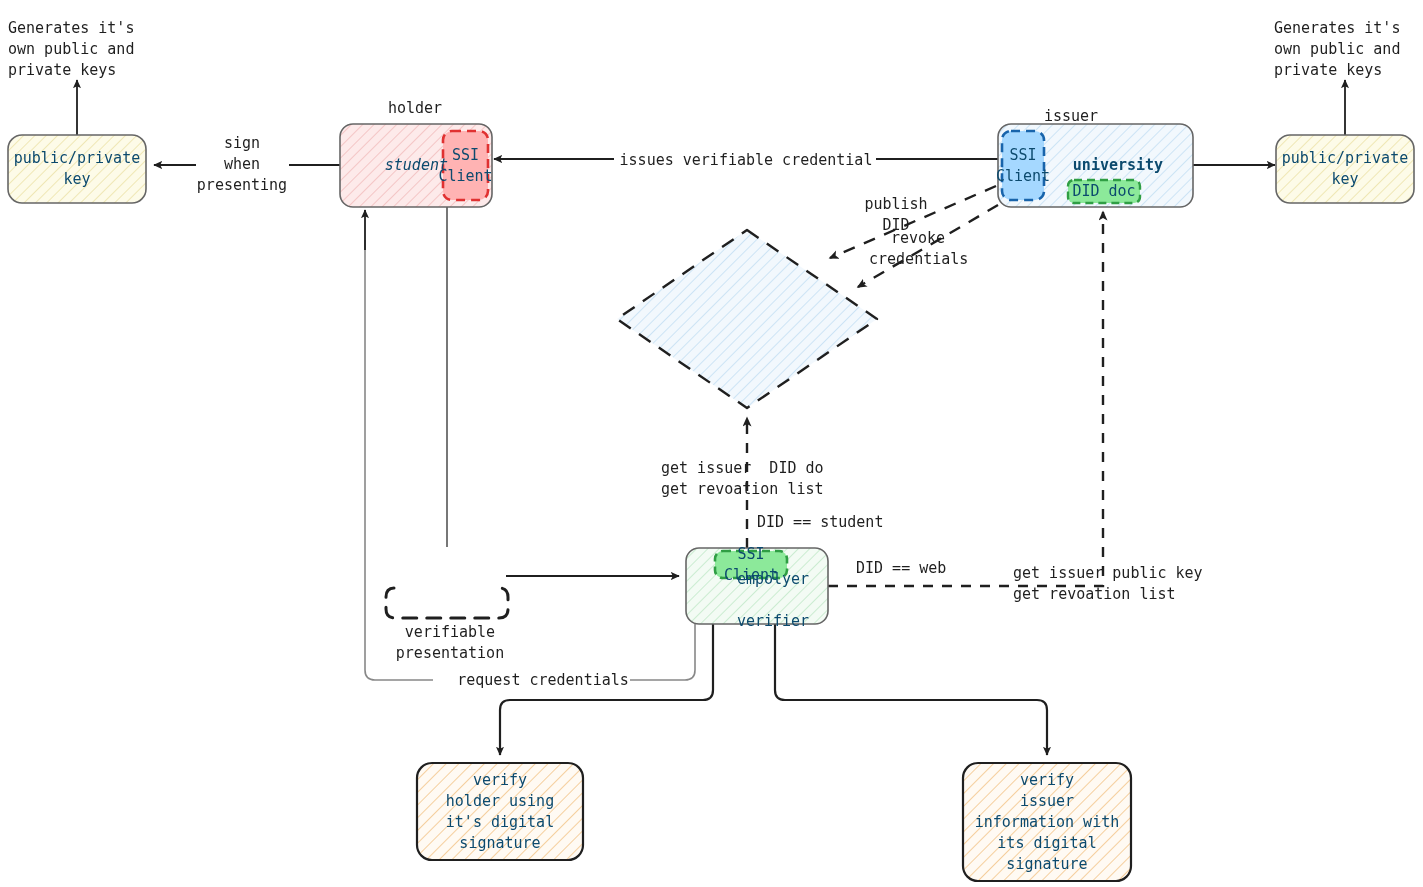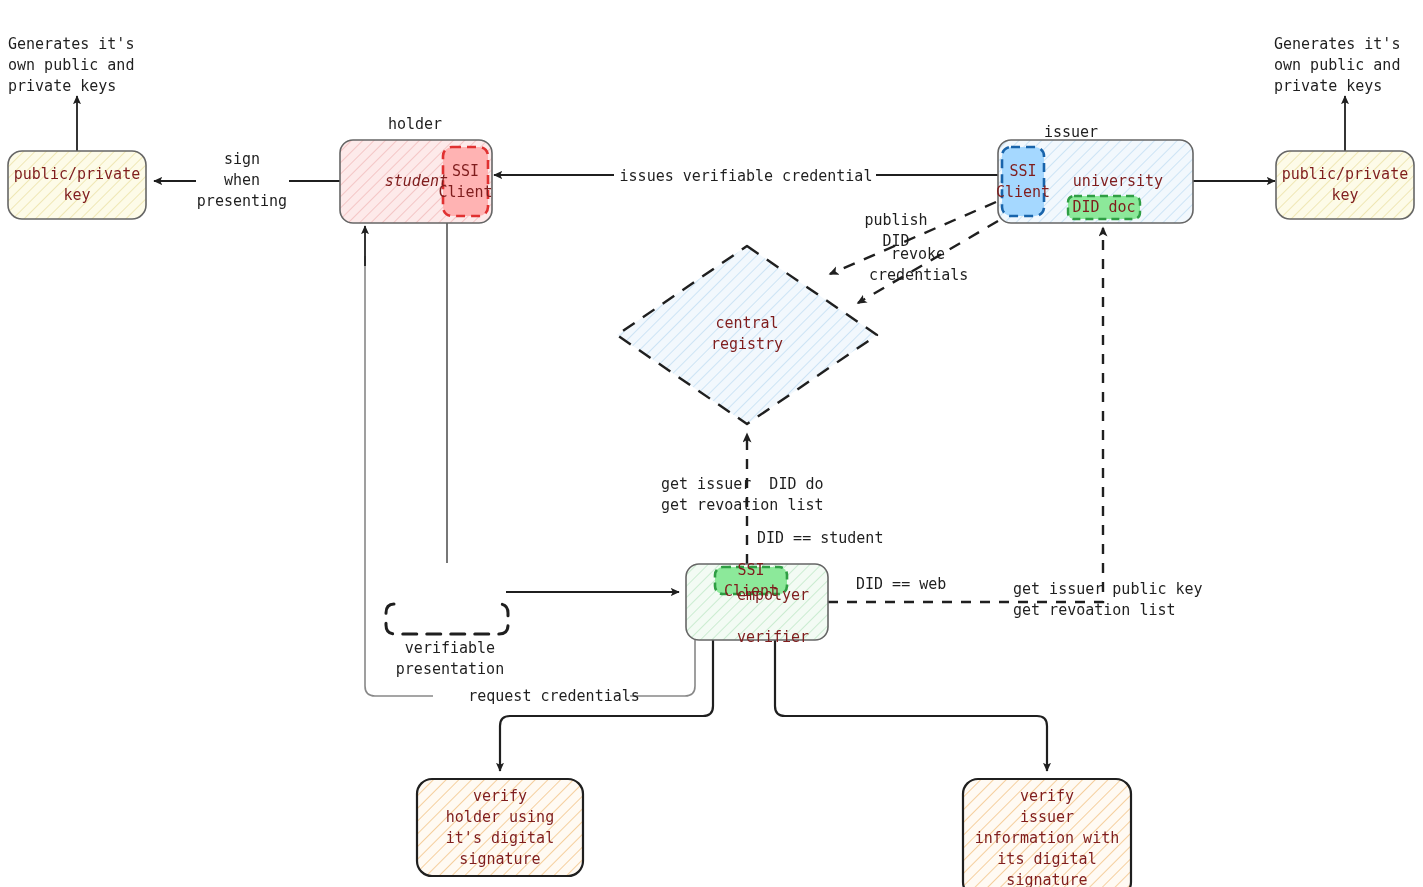--- a/index.html
+++ b/index.html
@@ -1,24 +1,24 @@
 <!DOCTYPE html>
 <html><head>
 <meta charset="utf-8">
 <title>SSI Diagram</title>
 <style>
   html,body{margin:0;padding:0;background:#ffffff;}
   body{width:1423px;height:887px;overflow:hidden;
        font-family:"DejaVu Sans Mono","Liberation Mono",monospace;}
-  #stage{position:relative;width:1423px;height:745px;margin-top:16px;}
+  #stage{position:relative;width:1423px;height:745px;}
   svg.layer{position:absolute;left:0;top:0;width:1423px;height:887px;}
   .lbl{position:absolute;color:#1f1f1f;font-size:15px;line-height:21px;
        white-space:pre;text-align:center;}
   .nodetext{position:absolute;display:flex;align-items:center;justify-content:center;
-            text-align:center;color:#7f1d1d;font-size:15px;line-height:21px;white-space:pre;}
+            text-align:center;color:#0c4a6e;font-size:15px;line-height:21px;white-space:pre;}
 </style>
 </head>
 <body>
 
 <div id="stage">
 
   <svg class="layer" viewBox="0 0 1423 887">
     <defs>
       <pattern id="hatchRed" width="8" height="8" patternTransform="rotate(45)" patternUnits="userSpaceOnUse">
         <rect width="8" height="8" fill="#fdeaea"></rect>
@@ -158,27 +158,25 @@
 
   <div class="nodetext" style="left:1276px; top:135px; width:138px; height:68px;">public/private
 key</div>
 
   <div class="lbl" style="left:345px; top:98px; width:140px;">holder</div>
   <div class="nodetext" style="left:352px; top:124px; width:96px; height:83px; justify-content:flex-end;font-style:italic;">student</div>
   <div class="nodetext small" style="left:443px; top:131px; width:45px; height:69px; text-align:center;">SSI
 Client</div>
 
   <div class="lbl" style="left:1026px; top:106px; width:90px;">issuer</div>
-  <div class="nodetext" style="left:1048px; top:124px; width:140px; height:83px;">university</div>
+  <div class="nodetext" style="left:1048px; top:124px; width:140px; height:83px;font-weight:bold;">university</div>
   <div class="nodetext small" style="left:1002px; top:131px; width:42px; height:69px;">SSI
 Client</div>
   <div class="nodetext sz14" style="left:1068px; top:180px; width:72px; height:23px;">DID doc</div>
 
-  <div class="nodetext" style="left:647px; top:286px; width:200px; height:64px;">central
-registry</div>
 
   <div class="nodetext small" style="left:715px; top:551px; width:72px; height:27px;">SSI
 Client</div>
   <div class="nodetext" style="left:686px; top:576px; width:142px; height:48px;padding-left:16px;">empolyer
 
 verifier</div>
 
   <div class="nodetext" style="left:417px; top:763px; width:166px; height:97px;">verify
 holder using
 it's digital
@@ -209,15 +207,15 @@
 
   <div class="lbl" style="left:856px; top:558px; width:120px; text-align:left;">DID == web</div>
 
   <div class="lbl" style="left:1013px; top:563px; width:200px; text-align:left;">get issuer public key
 get revoation list</div>
 
 
   <div class="lbl" style="left:391px; top:622px; width:118px;">verifiable
 presentation</div>
 
-  <div class="lbl" style="left:455px; top:670px; width:198px;">request credentials</div>
+  <div class="lbl" style="left:444px; top:670px; width:198px;">request credentials</div>
 
 </div>
 
 </body></html>

